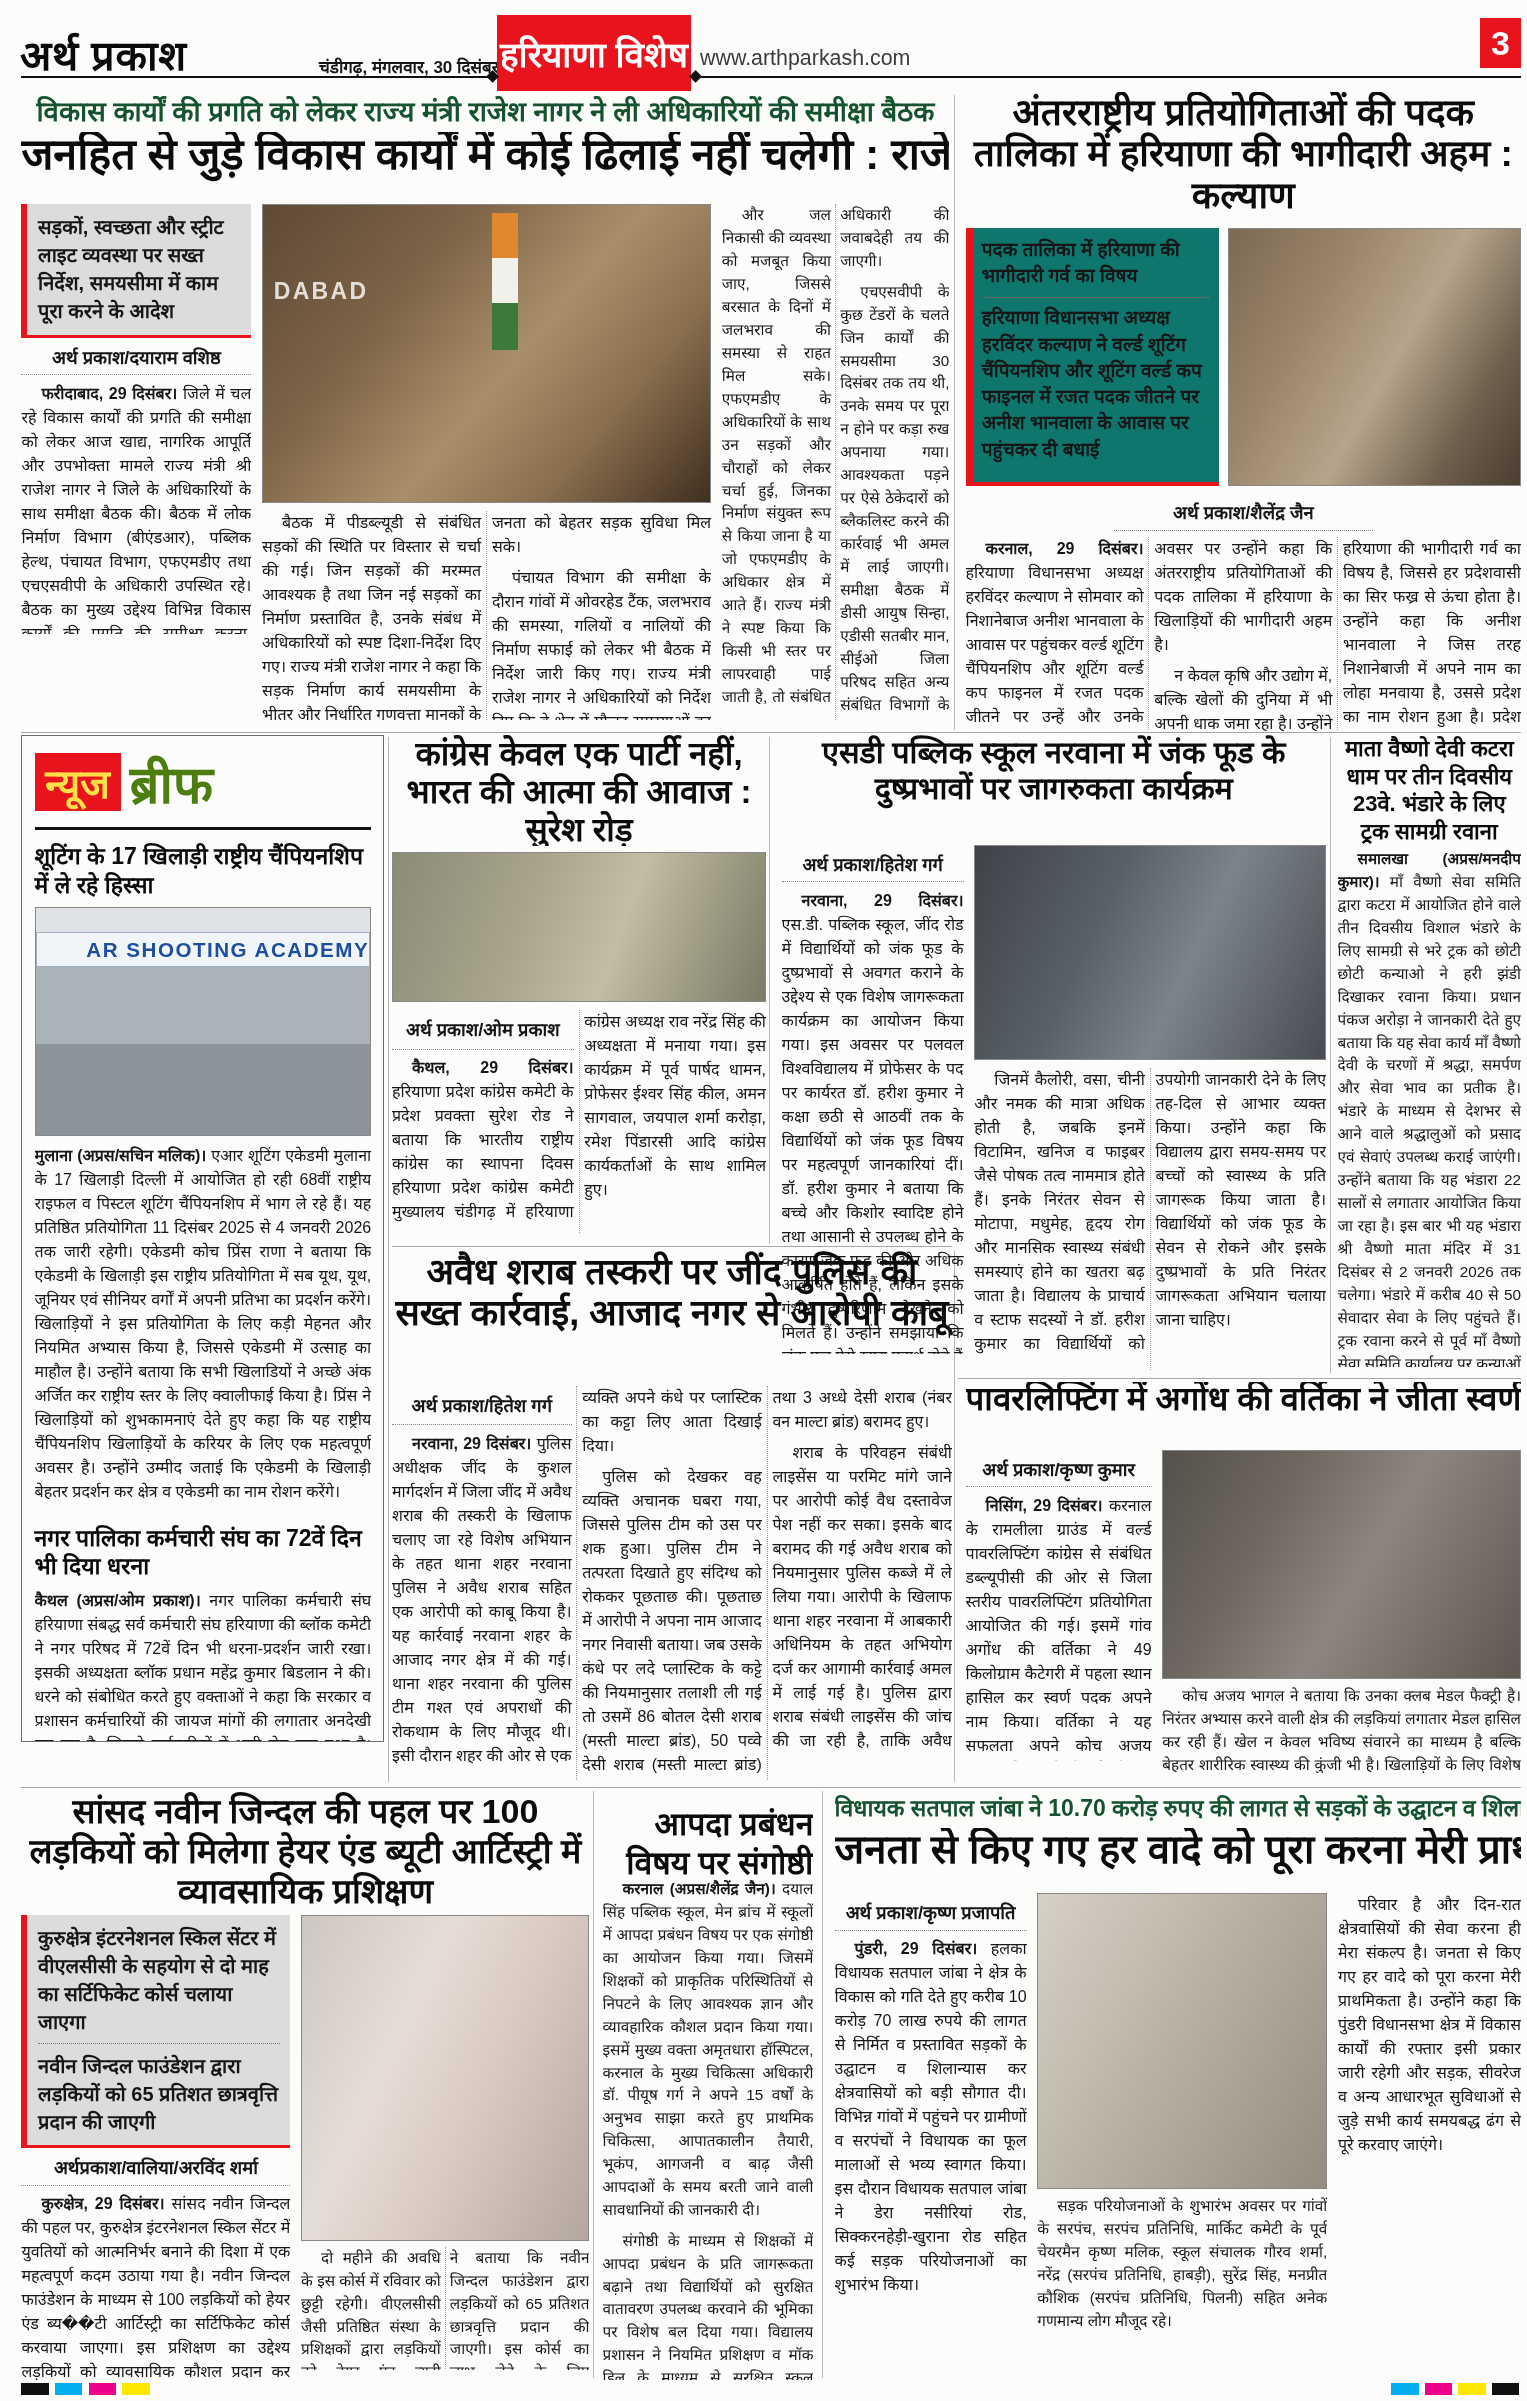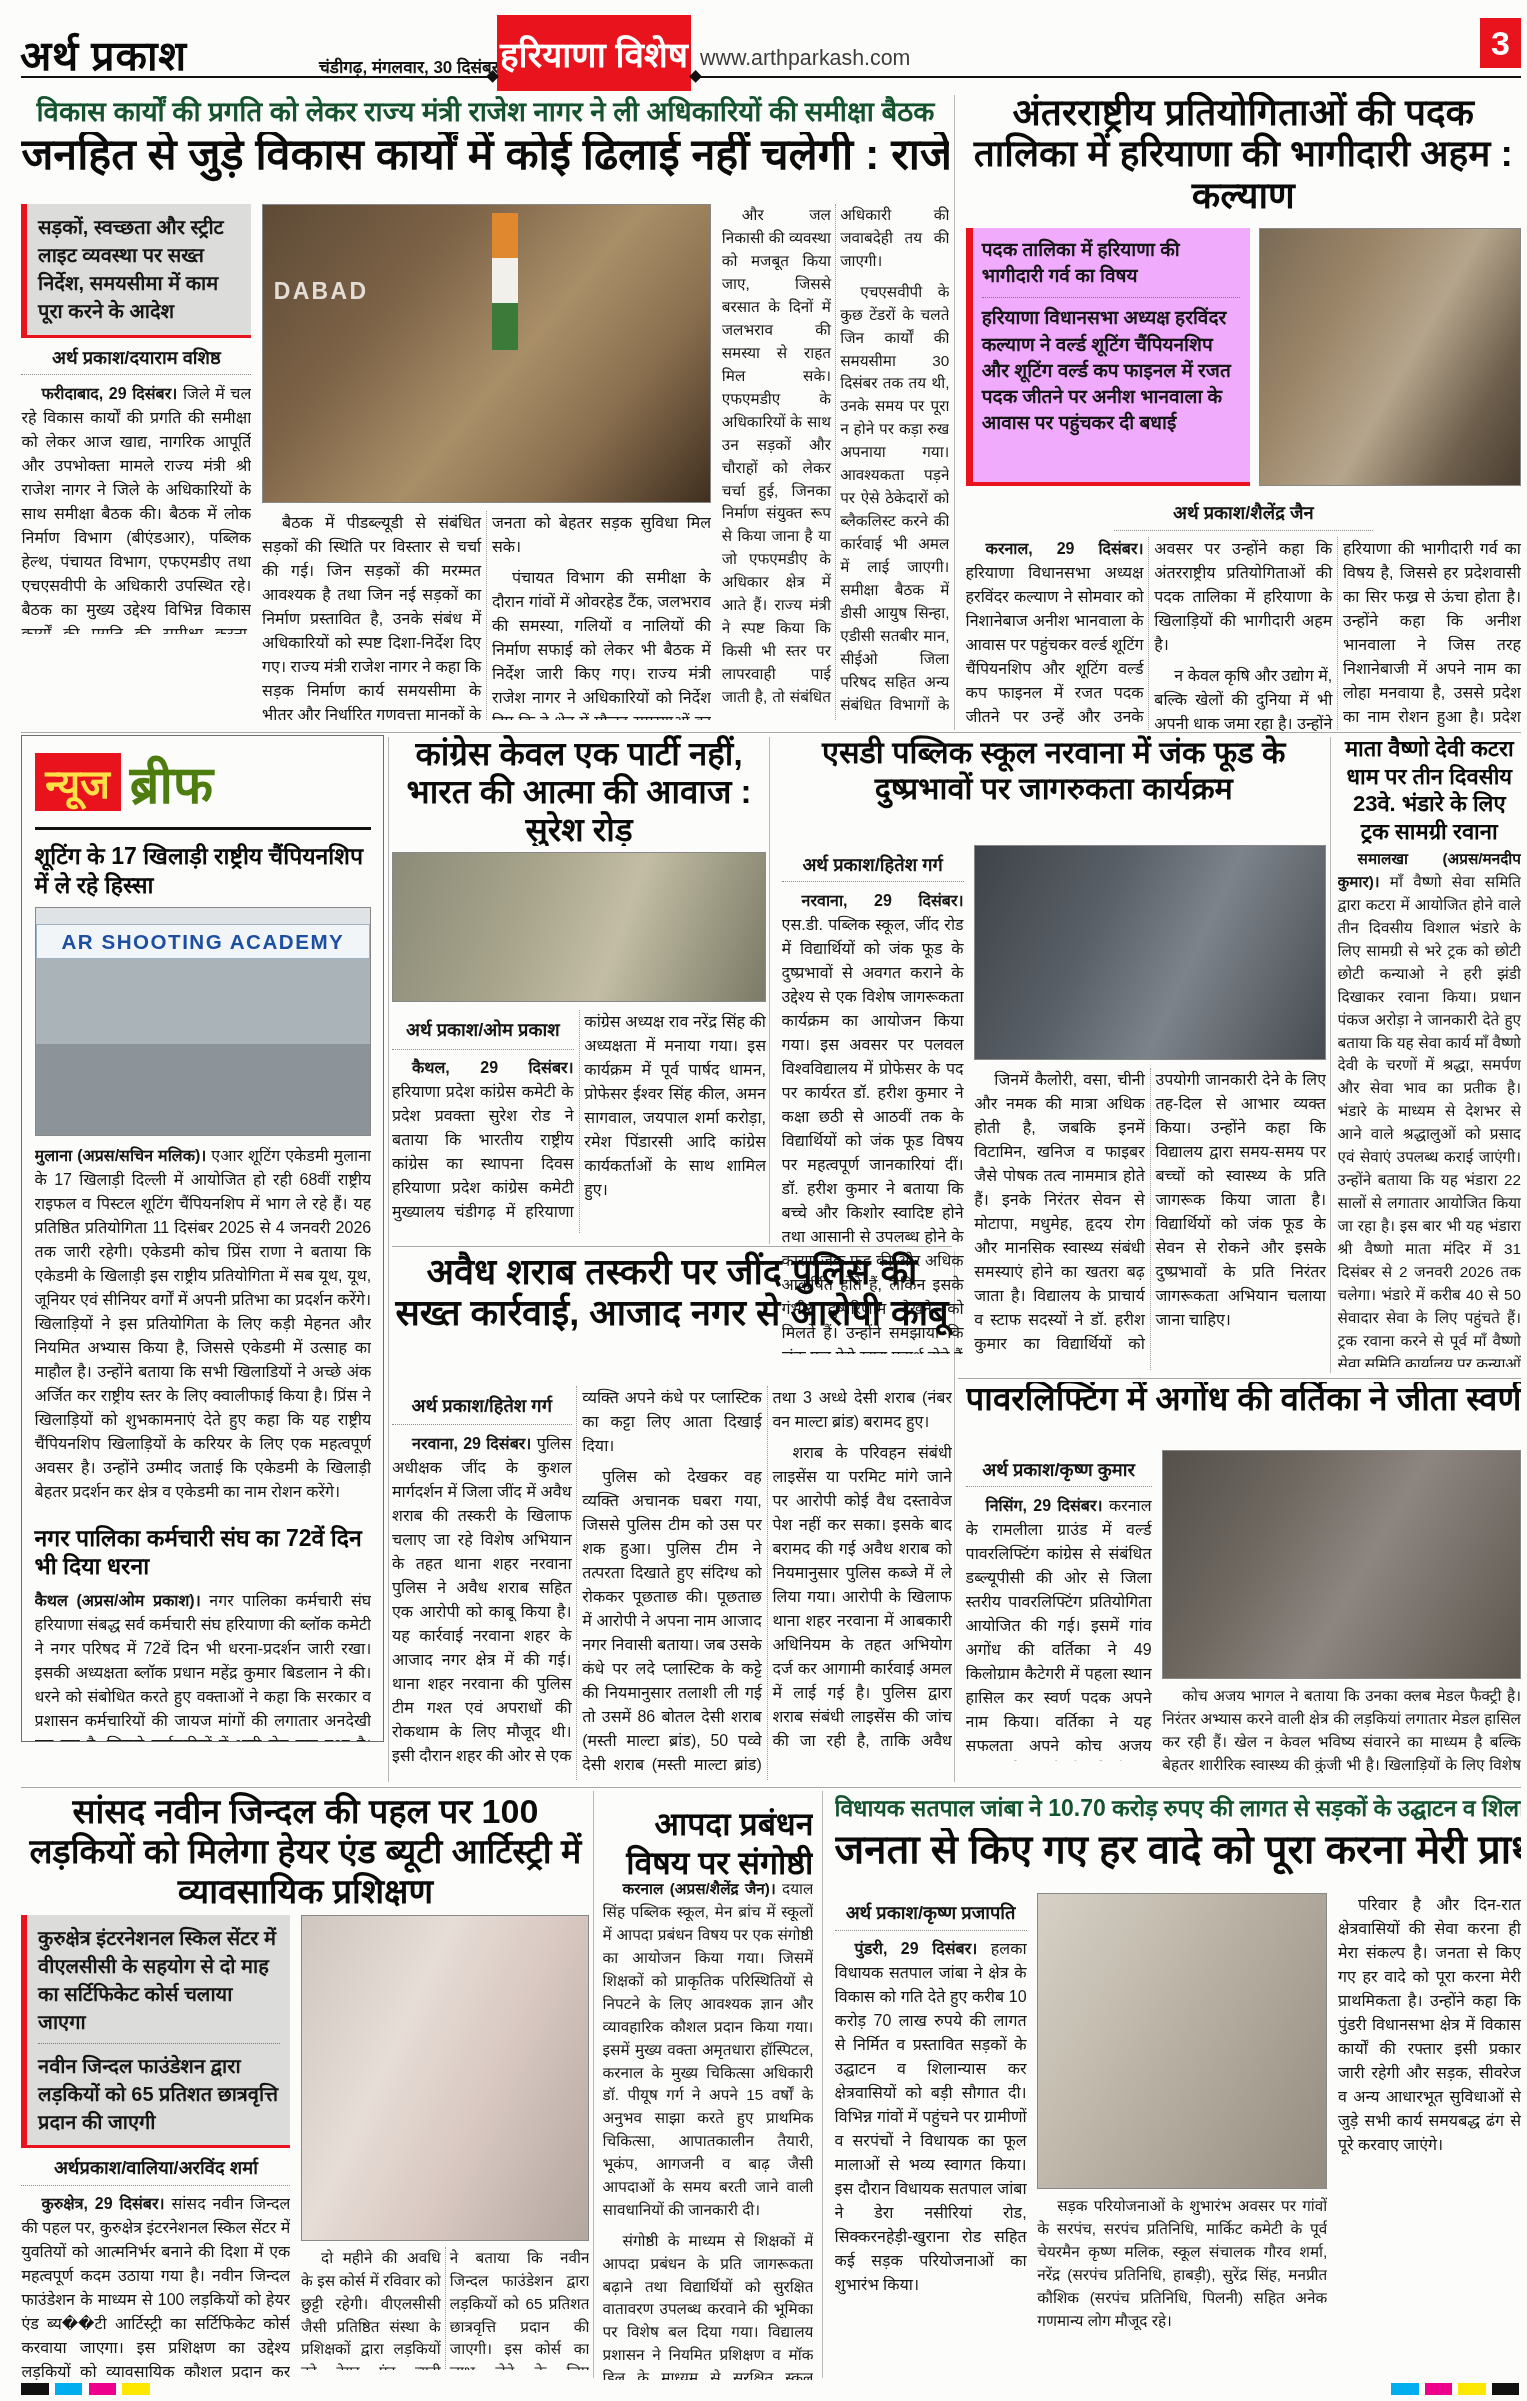--- a/index.html
+++ b/index.html
@@ -48,35 +48,35 @@
   .photo-s1 .sign{position:absolute;left:10.7px;top:73px;color:#e3ded6;font-size:23px;font-weight:900;letter-spacing:2.3px;}
   .photo-s1 .flag{position:absolute;left:229px;top:7.6px;width:26px;height:137px;
       background:linear-gradient(180deg,#e08830 0 33%,#f2f0ea 33% 66%,#3c7a3a 66% 100%);}
   .s1-midcols{flex:1;margin-top:7.6px;column-count:2;column-gap:10.7px;column-rule:0.8px dotted #9a9a9a;}
   .s1-c4{flex:1;column-count:2;column-gap:9.2px;column-rule:0.8px dotted #9a9a9a;font-size:15.3px;}
 
   
   #s2{left:958px;top:92px;width:563px;height:639px;padding-left:7.6px;}
   #s2 .headline{font-size:37px;height:128px;line-height:1.12;}
   .s2-row{display:flex;gap:9.2px;margin-top:7.6px;height:258px;}
-  .s2-box{width:284px;flex:none;background:#f0abfc;border-left:7.6px solid #e8131d;border-bottom:4.6px solid #e8131d;
+  .s2-box{width:253px;flex:none;background:#0f766e;border-left:7.6px solid #e8131d;border-bottom:4.6px solid #e8131d;
           padding:9.2px 9.2px;font-size:19px;font-weight:700;line-height:1.38;overflow:hidden;}
   .s2-box .sep{border-top:1.5px dotted #777;margin:7.6px 0;}
   .photo-s2{flex:1;background:linear-gradient(120deg,#7a6a55 0%,#9b8568 30%,#b5a58c 55%,#6e5f4d 80%,#4a3e31 100%);}
   #s2 .byline{width:259px;margin:7.6px auto 6.1px;}
   .s2-cols{column-count:3;column-gap:10.7px;column-rule:0.8px dotted #9a9a9a;height:229px;}
 
   
   #brief{left:21.4px;top:735px;width:363px;height:1007px;border:1.5px solid #6e6e6e;padding:10.7px 12.2px;}
   .nb-head{display:flex;align-items:center;gap:9.2px;border-bottom:3.1px solid #111;padding-bottom:9.2px;}
   .nb-red{background:#e8131d;color:#fde047;font-size:40px;font-weight:900;padding:1.5px 10.7px;}
   .nb-black{font-size:52px;font-weight:900;color:#4d7c0f;}
   .nb-h{font-size:23px;font-weight:900;line-height:1.25;margin:12.2px 0 7.6px;color:#0b0b0b;}
   .photo-brief{height:229px;margin-bottom:7.6px;background:linear-gradient(180deg,#dfe3e6 0 22%,#aab3b8 22% 60%,#8c949a 60% 100%);}
-  .photo-brief .signband{position:absolute;left:0;top:16px;width:100%;text-align:center;background:#f2f5f7;
+  .photo-brief .signband{position:absolute;left:0;top:24px;width:100%;text-align:right;background:#f2f5f7;
        color:#1d4fa0;font-size:20.6px;font-weight:900;letter-spacing:1.5px;padding:4.6px 0;border:0.8px solid #9db0c4;}
   #brief .body-text p{text-indent:0;}
 
   
   #s3{left:392px;top:735px;width:374px;height:508px;}
   #s3 .headline{font-size:33px;height:111px;line-height:1.15;}
   .photo-s3{height:150px;margin:6.1px 0 7.6px;background:linear-gradient(110deg,#8b8b77 0%,#a8a48c 35%,#c2bda4 60%,#7b7a66 100%);}
   .s3-cols{column-count:2;column-gap:10.7px;column-rule:0.8px dotted #9a9a9a;height:223px;}
 
   

